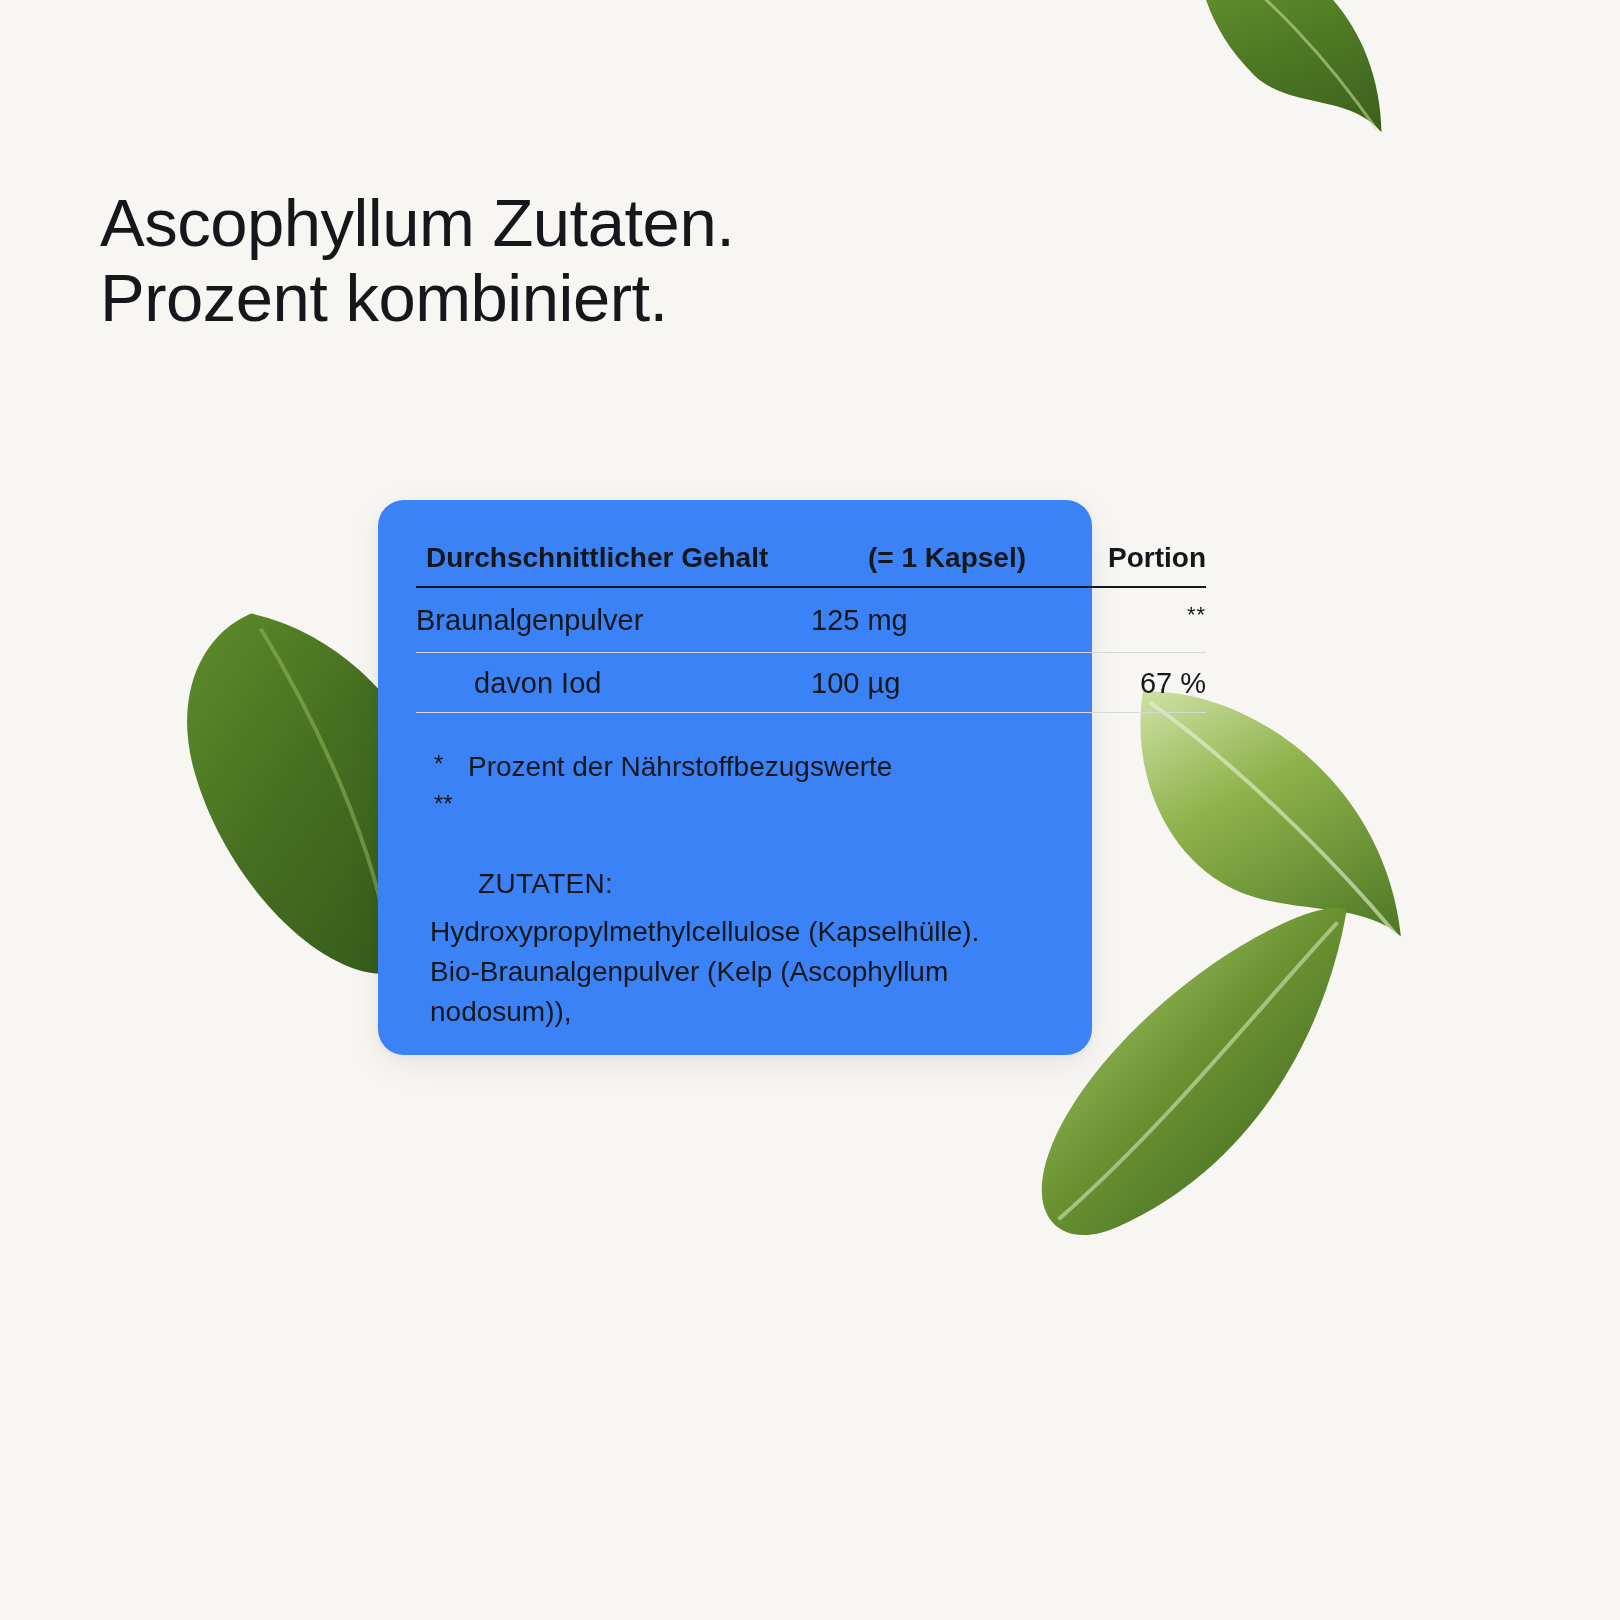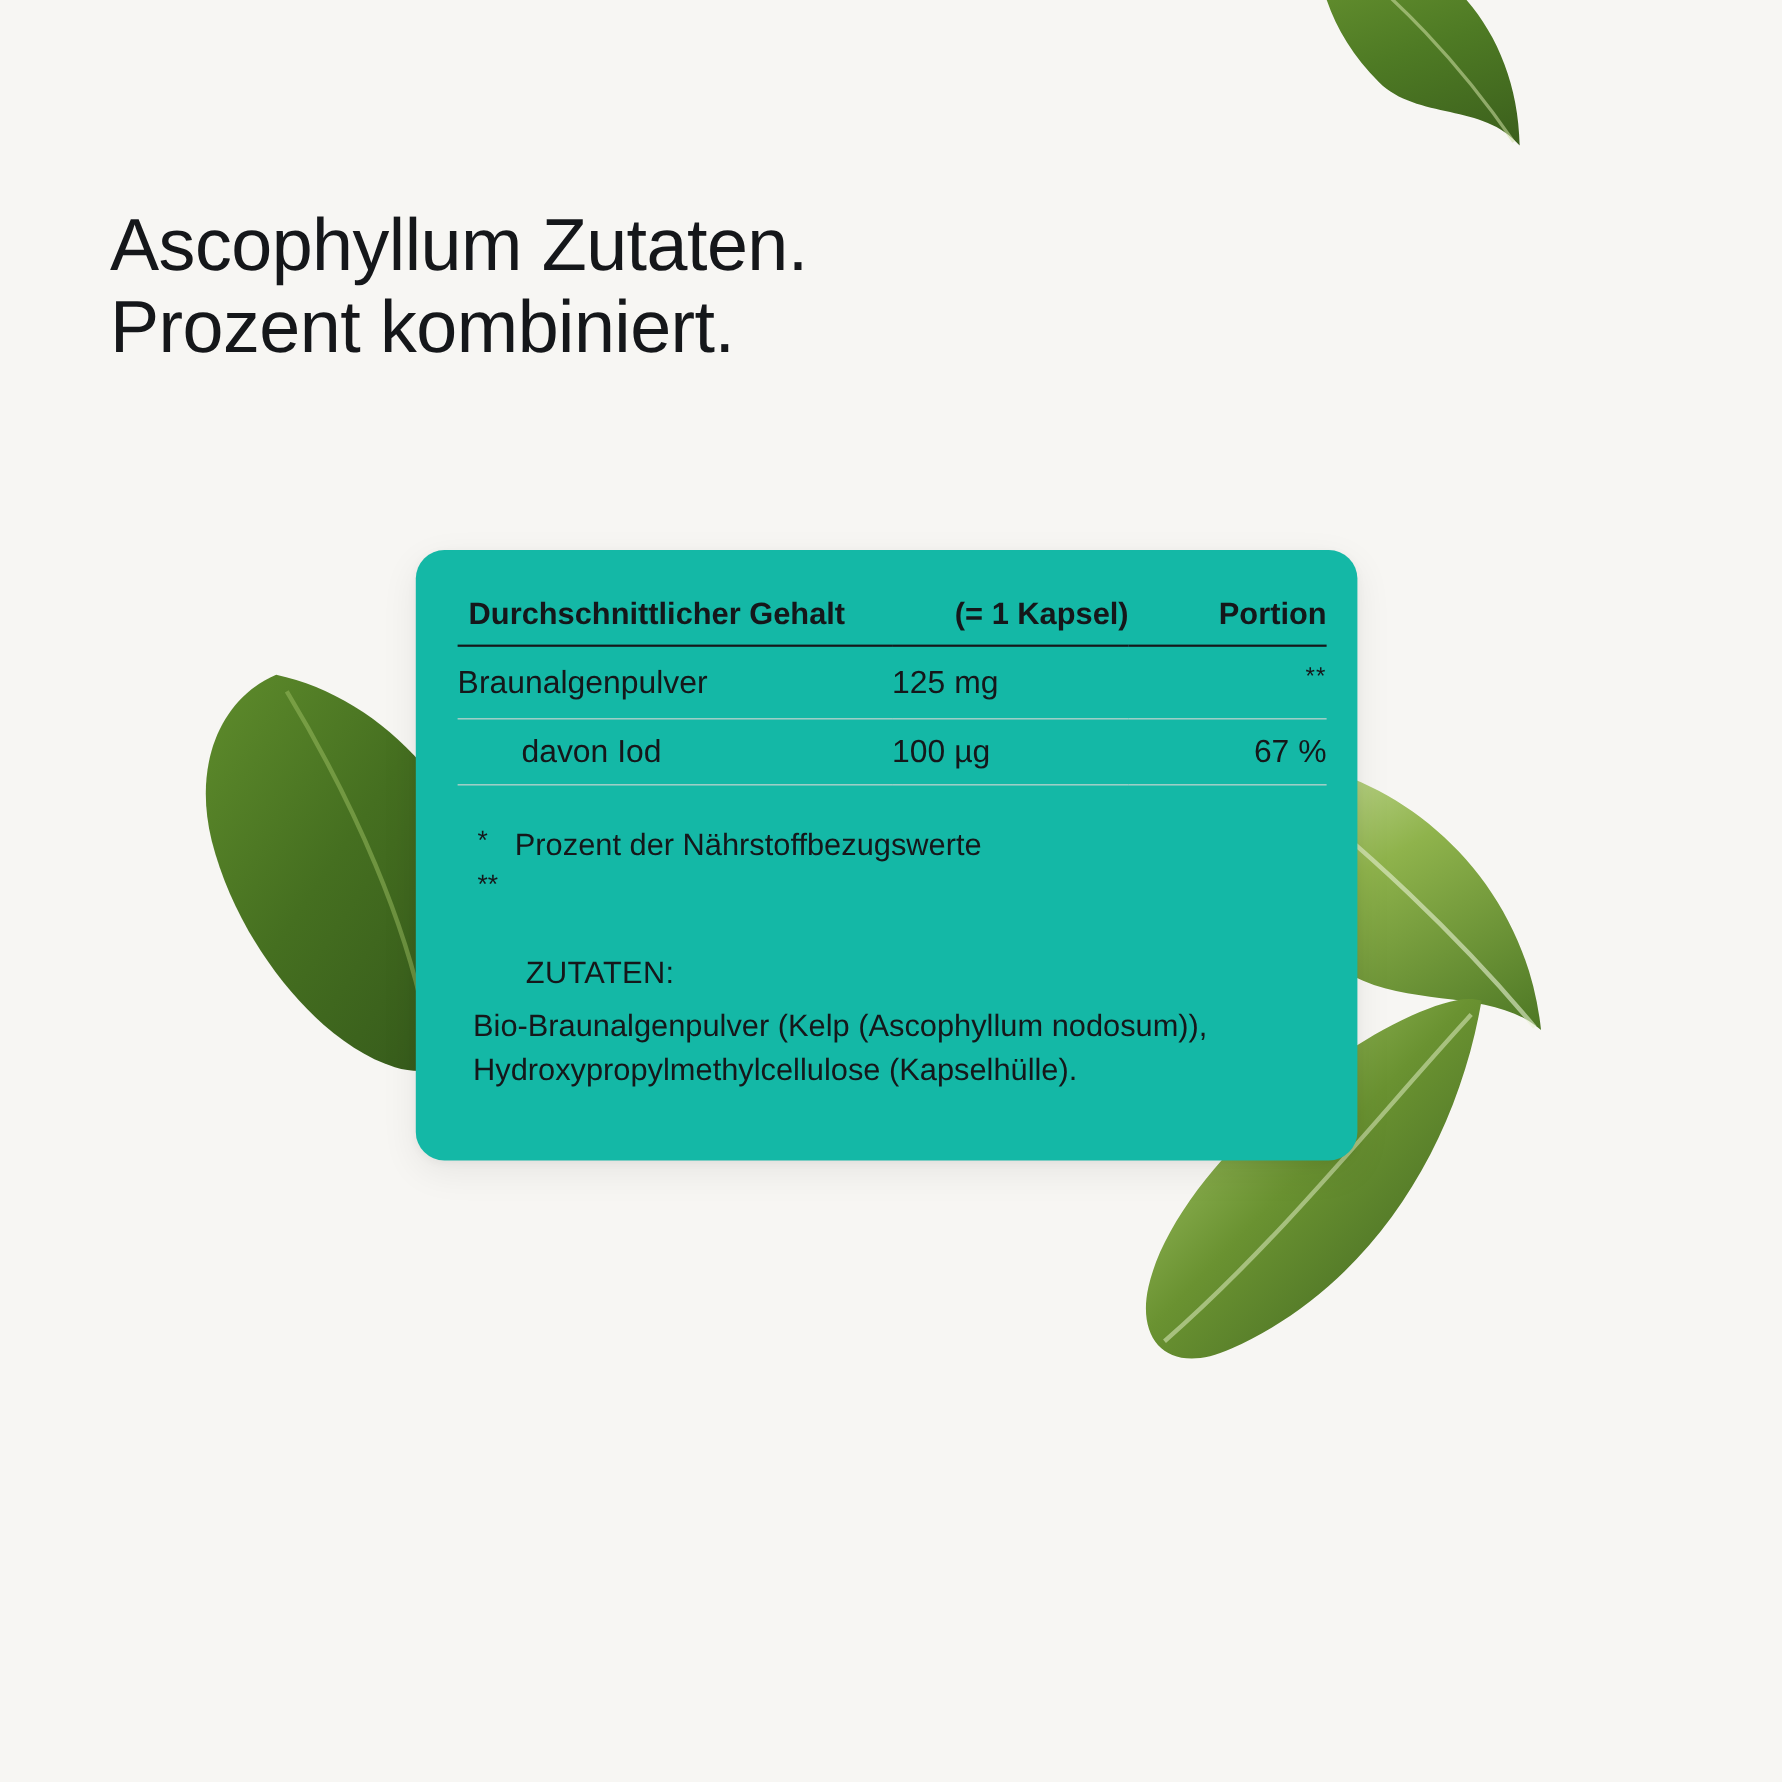--- a/index.html
+++ b/index.html
@@ -65,23 +65,23 @@
     width: 340px;
     height: 340px;
     transform: rotate(-3deg);
   }
 
   
   .card {
     position: absolute;
     left: 378px;
     top: 500px;
-    width: 856px;
+    width: 714px;
     height: 555px;
-    background: #14b8a6;
+    background: #3b82f6;
     border-radius: 26px;
     box-shadow: 0 10px 34px rgba(0,0,0,0.07), 0 2px 8px rgba(0,0,0,0.04);
     box-sizing: border-box;
     padding: 42px 48px 0 30px;
   }
 
   table.nutrition {
     width: 790px;
     border-collapse: collapse;
     margin-left: 8px;
@@ -245,17 +245,17 @@
       <span class="marker">*</span>
       <span>Prozent der Nährstoffbezugswerte</span>
     </div>
     <div class="footnote">
       <span class="marker">**</span>
     </div>
   </div>
 
   <div class="ingredients">
     <div class="title">ZUTATEN:</div>
+    <div class="body">Hydroxypropylmethylcellulose  (Kapselhülle).</div>
     <div class="body">Bio-Braunalgenpulver (Kelp (Ascophyllum nodosum)),</div>
-    <div class="body">Hydroxypropylmethylcellulose  (Kapselhülle).</div>
   </div>
 
 </div>
 
 </body></html>

